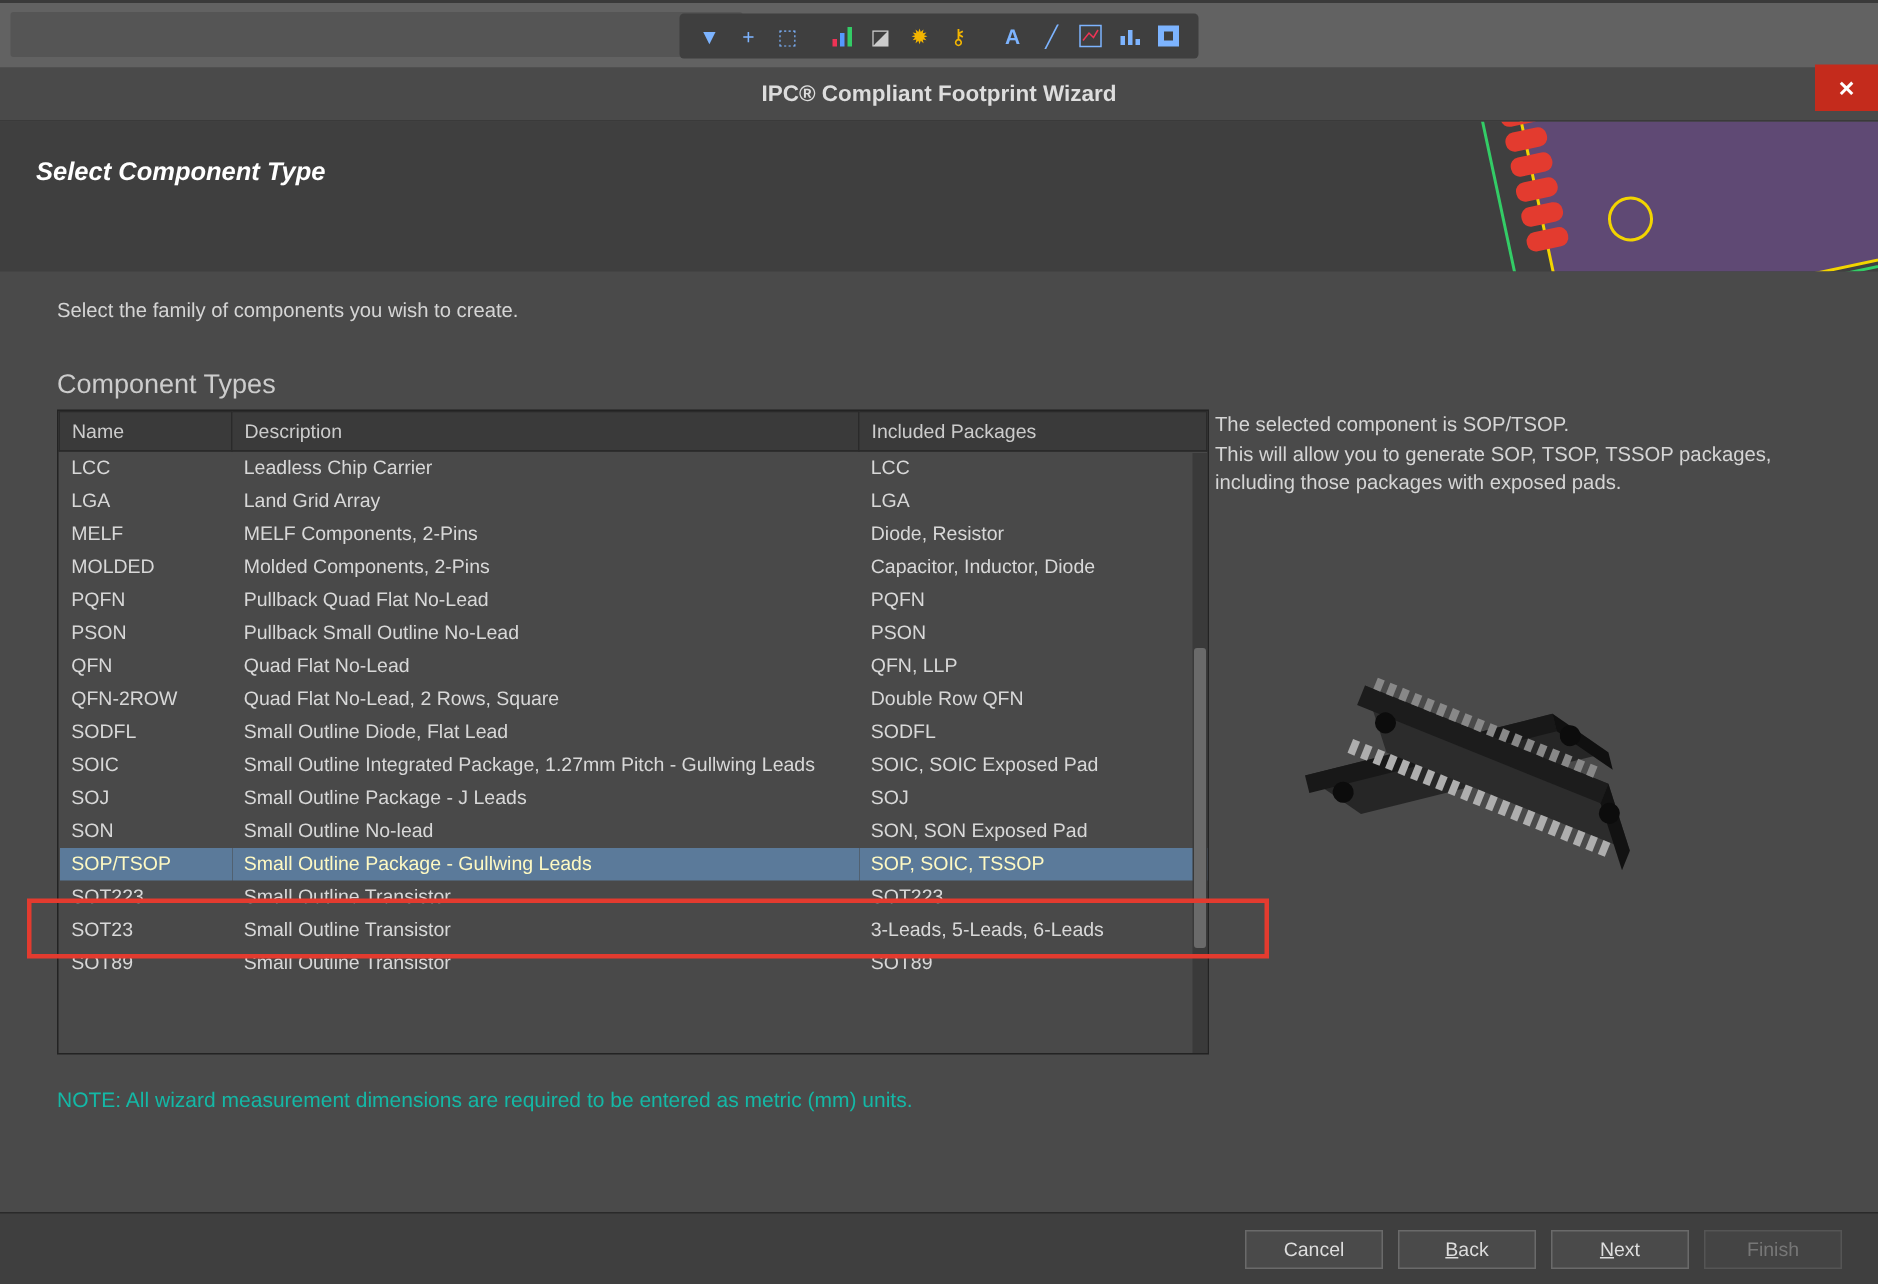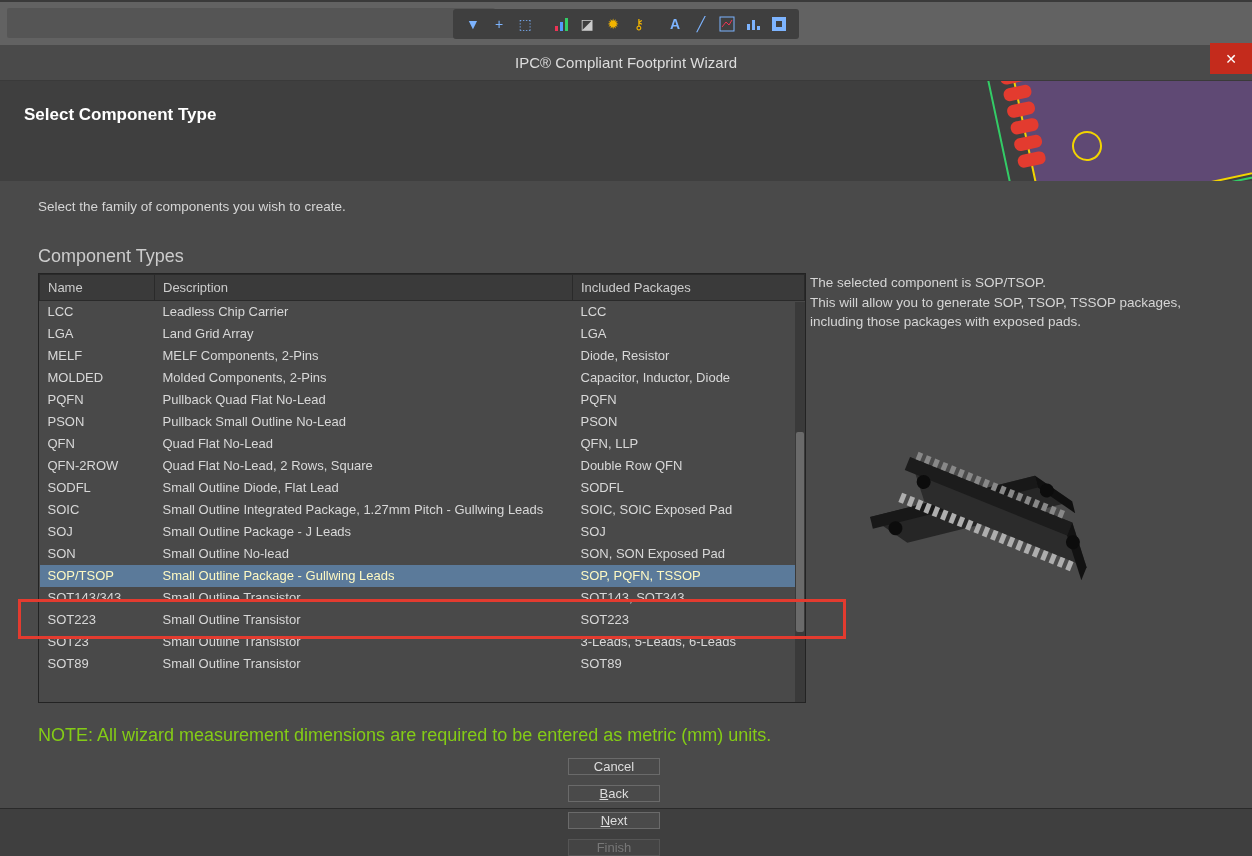--- a/index.html
+++ b/index.html
@@ -52,40 +52,41 @@
   }
   .tool-sep { width: 8px; }
   .titlebar {
     height: 36px;
     background: #4a4a4a;
     display: flex;
     align-items: center;
     justify-content: center;
     position: relative;
     border-bottom: 1px solid #3a3a3a;
+    font-weight: bold;
   }
   .title-text { color: #ddd; font-size: 15px; }
   .close-btn {
     position: absolute;
     right: 0; top: -2px;
     width: 42px; height: 31px;
     background: #c42b1c;
     color: #fff;
     display: flex; align-items: center; justify-content: center;
     font-size: 14px;
     cursor: pointer;
   }
   .header {
     height: 100px;
     background: #3f3f3f;
     padding: 24px 0 0 24px;
     position: relative;
     overflow: hidden;
   }
-  .header-title { color: #fff; font-size: 17px; font-weight: 600; }
+  .header-title { color: #fff; font-size: 17px; font-weight: 600; font-style: italic; }
   .header-art {
     position: absolute;
     right: 0; top: 0;
     width: 310px; height: 100px;
   }
   .body { padding: 18px 24px 0 38px; }
   .instruction { color: #d5d5d5; margin-bottom: 32px; font-size: 13.5px; }
   .section-label { color: #ccc; font-size: 18px; margin-bottom: 6px; }
   .content-row { display: flex; gap: 4px; }
   .table-wrap {
@@ -145,33 +146,32 @@
   }
   .right-pane { flex: 1; color: #d5d5d5; font-size: 13.5px; line-height: 1.45; }
   .right-pane .preview {
     margin-top: 60px;
     width: 360px;
     height: 260px;
     display: flex;
     align-items: center;
     justify-content: center;
   }
-  .note { margin-top: 22px; color: #84cc16; font-size: 18px; }
+  .note { margin-top: 22px; color: #14b8a6; font-size: 14px; }
   .footer {
     position: absolute;
     left: 0; right: 0; bottom: 0;
     height: 48px;
     background: #3f3f3f;
     display: flex;
     align-items: center;
     justify-content: flex-end;
     padding-right: 24px;
     gap: 10px;
     border-top: 1px solid #2a2a2a;
-    flex-direction: column;
   }
   .btn {
     min-width: 92px;
     height: 26px;
     background: #4a4a4a;
     border: 1px solid #6a6a6a;
     color: #ddd;
     font-size: 13px;
     cursor: pointer;
     padding: 0 14px;
@@ -337,26 +337,21 @@
                 <td>SOJ</td>
               </tr>
               <tr>
                 <td>SON</td>
                 <td>Small Outline No-lead</td>
                 <td>SON, SON Exposed Pad</td>
               </tr>
               <tr class="selected">
                 <td>SOP/TSOP</td>
                 <td>Small Outline Package - Gullwing Leads</td>
-                <td>SOP, PQFN, TSSOP</td>
-              </tr>
-              <tr>
-                <td>SOT143/343</td>
-                <td>Small Outline Transistor</td>
-                <td>SOT143, SOT343</td>
+                <td>SOP, SOIC, TSSOP</td>
               </tr>
               <tr>
                 <td>SOT223</td>
                 <td>Small Outline Transistor</td>
                 <td>SOT223</td>
               </tr>
               <tr>
                 <td>SOT23</td>
                 <td>Small Outline Transistor</td>
                 <td>3-Leads, 5-Leads, 6-Leads</td>

